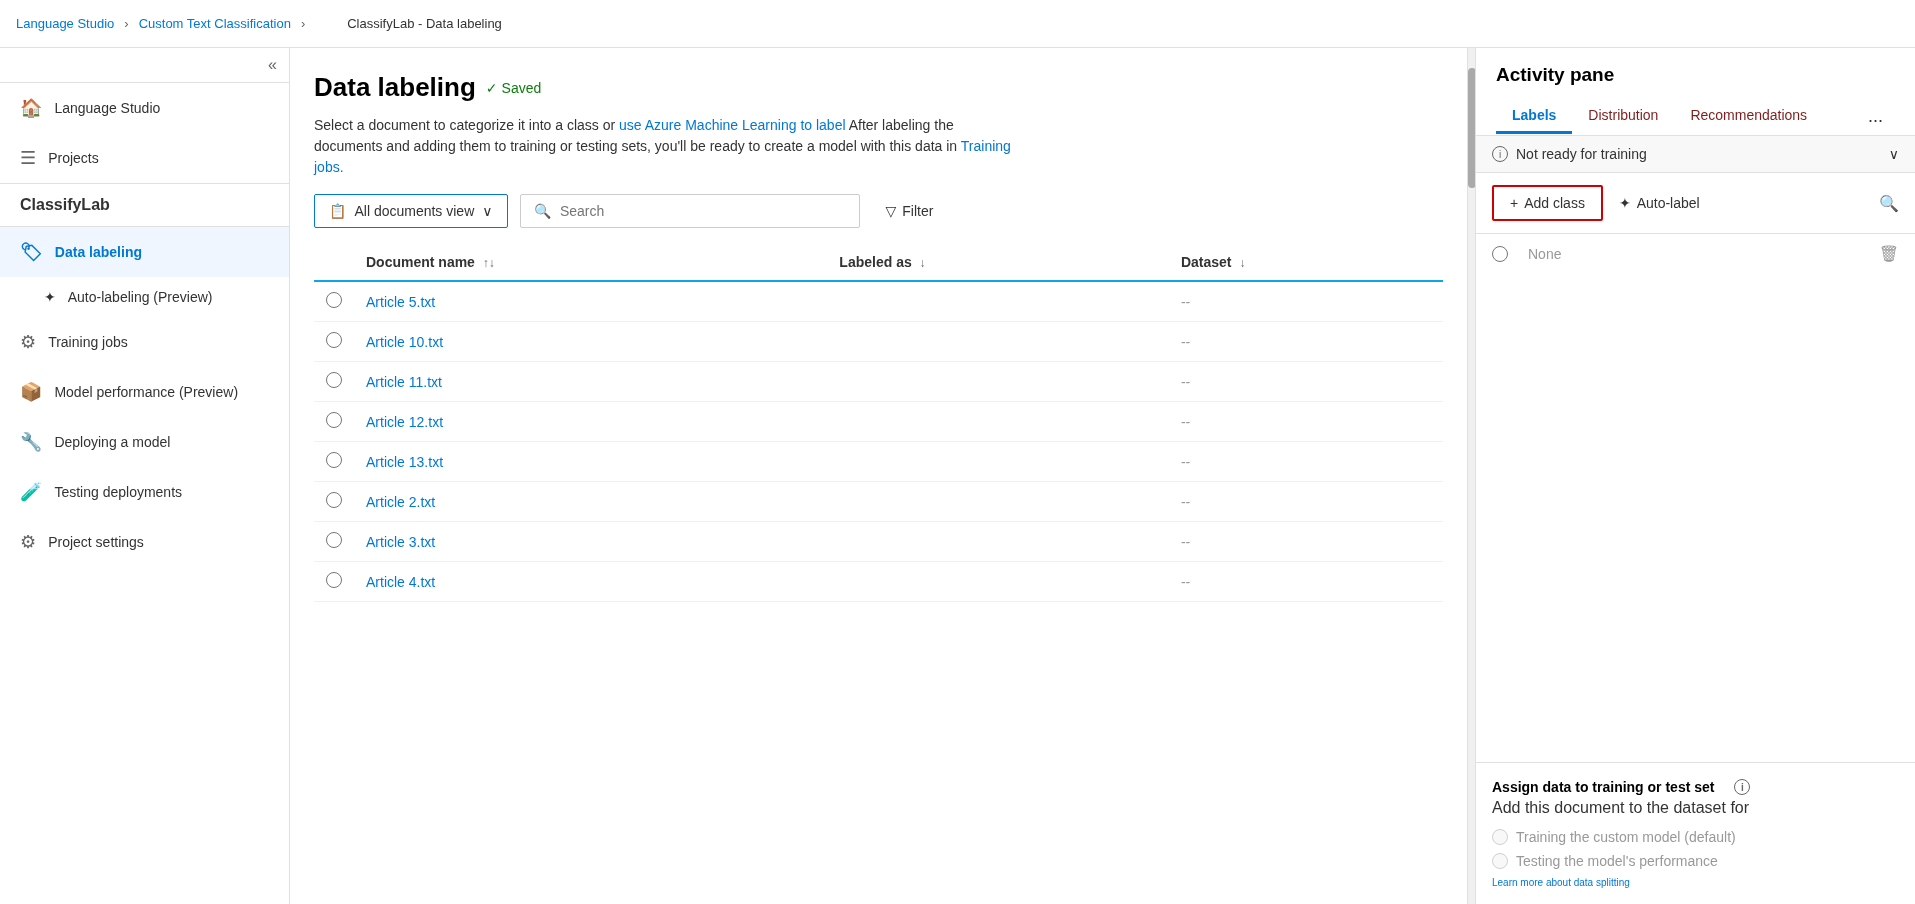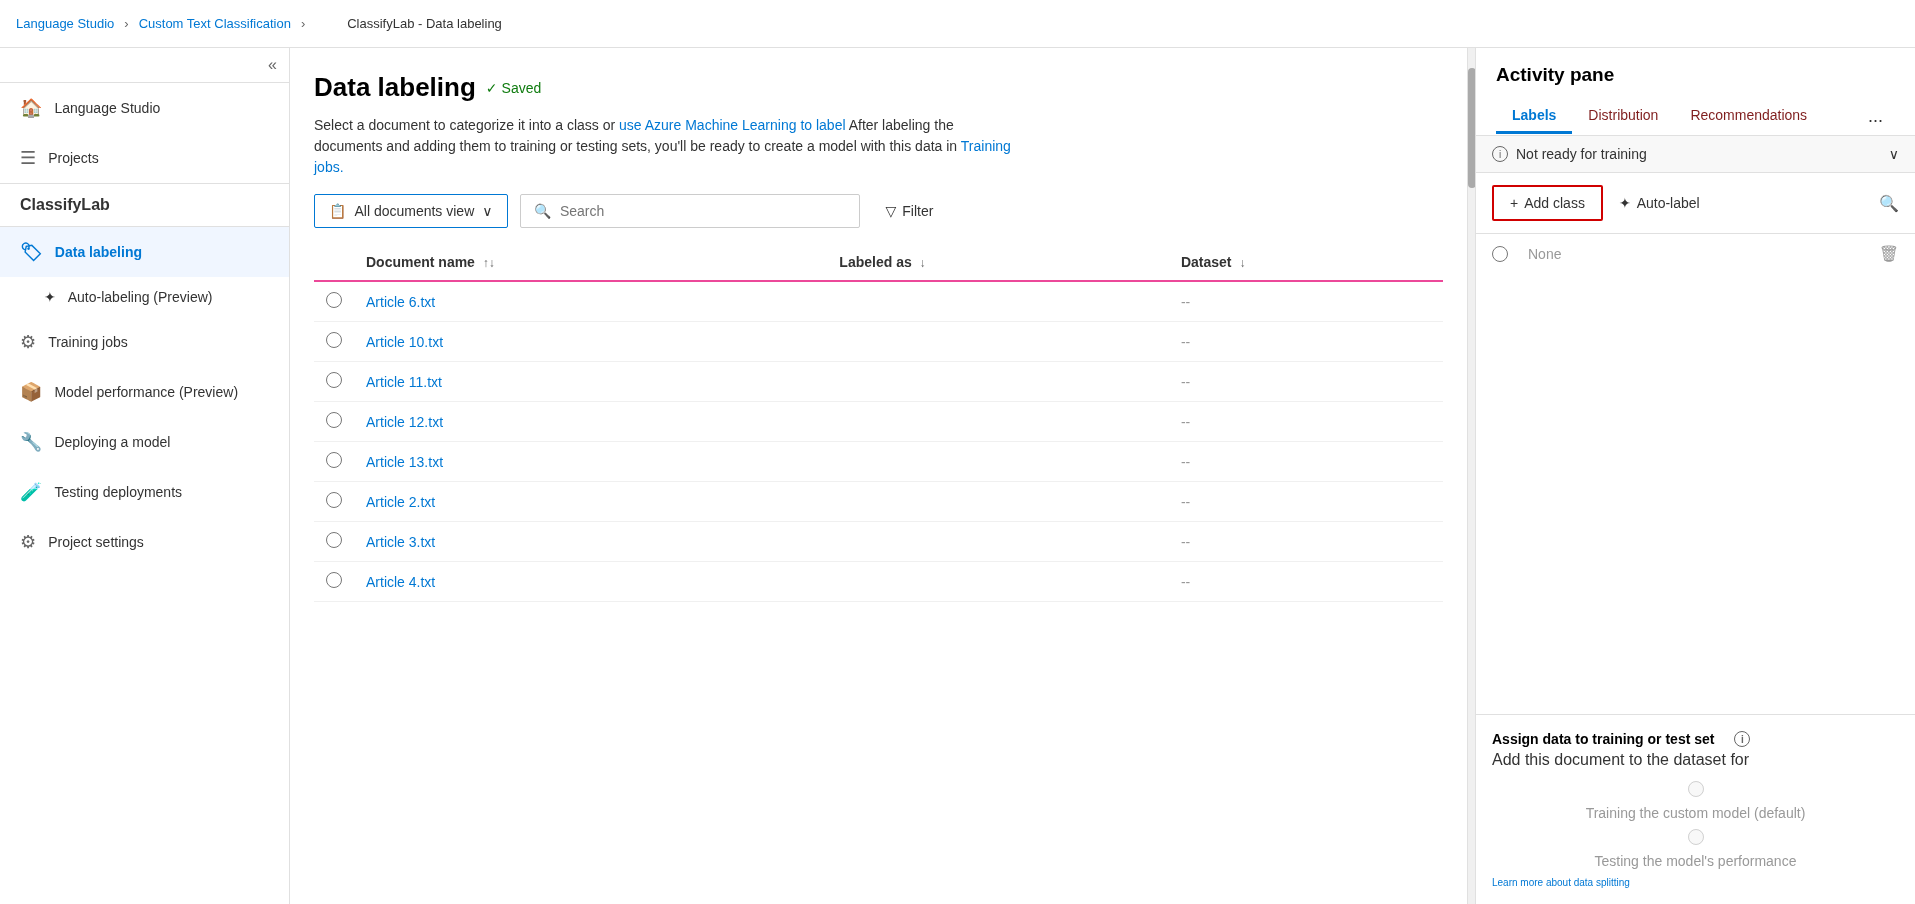--- a/index.html
+++ b/index.html
@@ -179,21 +179,21 @@
     
     .data-table {
       width: 100%;
       border-collapse: collapse;
     }
     .data-table th {
       text-align: left;
       padding: 10px 12px;
       font-weight: 600;
       font-size: 14px;
-      border-bottom: 2px solid #ec4899;
+      border-bottom: 2px solid #0ea5e9;
       color: #333;
     }
     .data-table td {
       padding: 10px 12px;
       border-bottom: 1px solid #f0f0f0;
       font-size: 14px;
     }
     .doc-link { color: #0078d4; text-decoration: none; cursor: pointer; }
     .col-sort { cursor: pointer; margin-left: 4px; color: #666; font-size: 12px; }
     .dash { color: #999; }
@@ -358,21 +358,20 @@
       color: #333;
       margin-bottom: 12px;
     }
     .radio-option {
       display: flex;
       align-items: center;
       gap: 8px;
       margin-bottom: 8px;
       font-size: 14px;
       color: #999;
-      flex-direction: column;
     }
     .radio-option input { width: 16px; height: 16px; }
     .learn-more-link {
       color: #0078d4;
       text-decoration: none;
       font-size: 10px;
       display: block;
       margin-top: 8px;
     }
 
@@ -506,21 +505,21 @@
                 <span class="col-sort">↓</span>
               </th>
             </tr>
           </thead>
           <tbody id="table-body">
           <tr>
       <td class="radio-cell">
         <input type="radio" name="doc-select" style="">
       </td>
       <td>
-        <a class="doc-link">Article 6.txt</a>
+        <a class="doc-link">Article 5.txt</a>
       </td>
       <td></td>
       <td><span class="dash">--</span></td>
     </tr>
               <tr>
       <td class="radio-cell">
         <input type="radio" name="doc-select" style="">
       </td>
       <td>
         <a class="doc-link">Article 10.txt</a>

